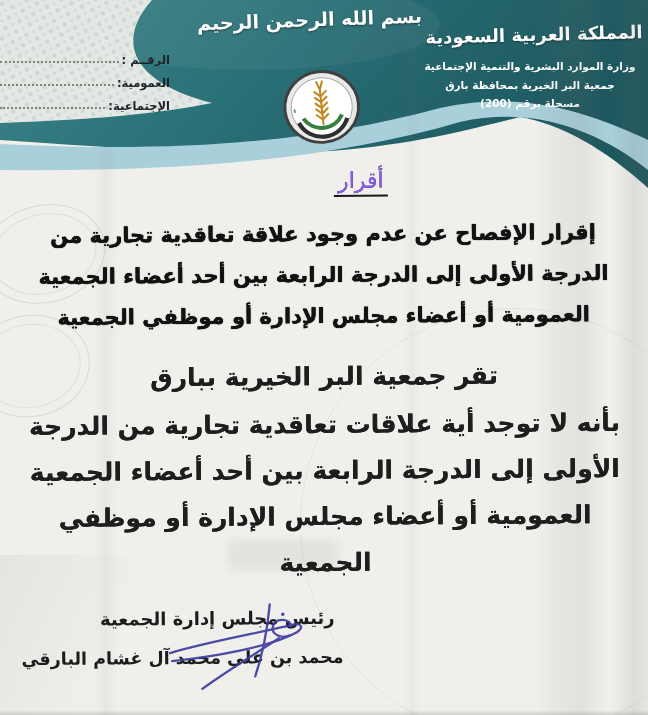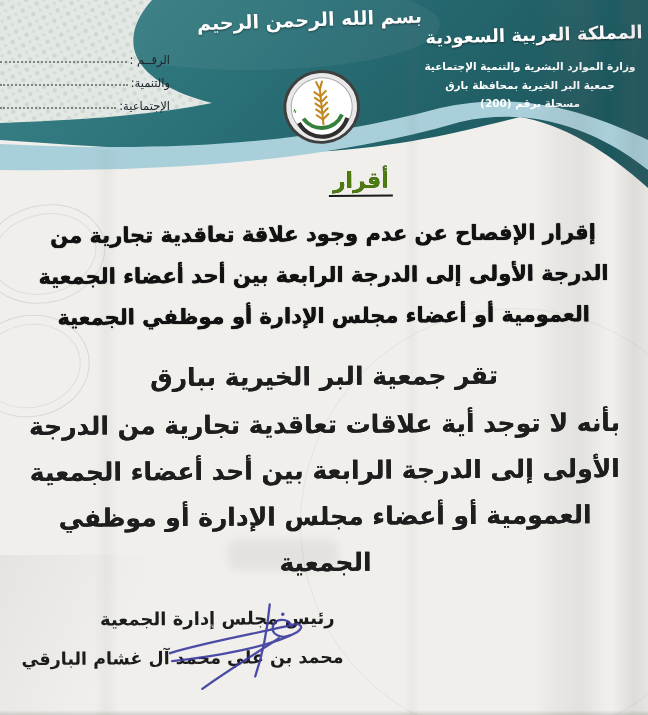--- a/index.html
+++ b/index.html
@@ -14,27 +14,27 @@
   .hdr-text{position:absolute; color:#fff; text-align:center; white-space:nowrap;}
   .basmala{left:222px; top:8px; width:200px; font-size:19px; font-weight:bold;
            transform:rotate(-2deg); letter-spacing:-0.5px; text-shadow:0 1px 2px rgba(0,0,0,.45);}
   .kingdom{left:425px; top:24px; width:218px; font-size:18px; font-weight:bold;
            transform:rotate(-1.5deg); text-shadow:0 1px 2px rgba(0,0,0,.45);}
   .ministry{left:415px; top:60px; width:230px; font-size:10.5px; font-weight:bold;}
   .association{left:415px; top:79px; width:230px; font-size:10.5px; font-weight:bold;}
   .registration{left:415px; top:97px; width:230px; font-size:10.5px; font-weight:bold;}
   .fields{position:absolute; left:0; top:44px; width:170px;}
   .field-row{display:flex; direction:rtl; align-items:flex-end; height:23px;}
-  .field-label{font-size:11.5px; font-weight:normal; color:#1d242c; white-space:nowrap; padding-left:3px;}
+  .field-label{font-size:11.5px; font-weight:bold; color:#1d242c; white-space:nowrap; padding-left:3px;}
   .field-dots{flex:1; border-bottom:2px dotted #84847e; margin-bottom:4px;}
   
   .content{position:absolute; left:0; top:0; width:648px; height:715px; transform:rotate(-0.4deg); color:#1b1b1b;}
   .doc-title-wrap{position:absolute; top:168px; left:0; right:0; text-align:center;}
-  .doc-title{display:inline-block; transform:translateX(38px); font-size:22px; font-weight:bold;
-             color:#4d7c0f; border-bottom:2px solid #1a1a1a; padding:0 4px 2px 4px;
+  .doc-title{display:inline-block; transform:translateX(38px); font-size:22px; font-weight:normal;
+             color:#8b5cf6; border-bottom:2px solid #1a1a1a; padding:0 4px 2px 4px;
              text-shadow:0 0 .6px #111;}
   .declaration{position:absolute; top:214px; left:22px; right:22px; text-align:center;
                font-size:21px; line-height:41px; font-weight:bold; color:#121212;
                text-shadow:0 0 .7px #111, 0 0 .7px #111;}
   .body-block{position:absolute; top:362px; left:20px; right:20px; text-align:center;
               font-family:"DejaVu Serif","DejaVu Sans",serif; font-weight:bold; color:#1e1e1e;}
   .body-intro{font-size:25px; margin-bottom:11px; text-shadow:0 0 .4px #222;}
   .body-lines{font-size:25px; line-height:46px; text-shadow:0 0 .4px #222;}
   .sig-role{position:absolute; top:607px; left:43px; width:345px; text-align:center;
             font-family:"DejaVu Serif","DejaVu Sans",serif; font-size:18px; font-weight:bold; color:#1c1c1c;}
@@ -115,21 +115,21 @@
   <div class="hdr-text ministry">وزارة الموارد البشرية والتنمية الإجتماعية</div>
   <div class="hdr-text association">جمعية البر الخيرية بمحافظة بارق</div>
   <div class="hdr-text registration">مسجلة برقم (200)</div>
 
   <div class="fields">
     <div class="field-row">
       <span class="field-label">الرقــم :</span>
       <span class="field-dots"></span>
     </div>
     <div class="field-row">
-      <span class="field-label">والتنمية:</span>
+      <span class="field-label">العمومية:</span>
       <span class="field-dots"></span>
     </div>
     <div class="field-row">
       <span class="field-label">الإجتماعية:</span>
       <span class="field-dots"></span>
     </div>
   </div>
 
   <div class="streak s1"></div>
   <div class="streak s2"></div>

